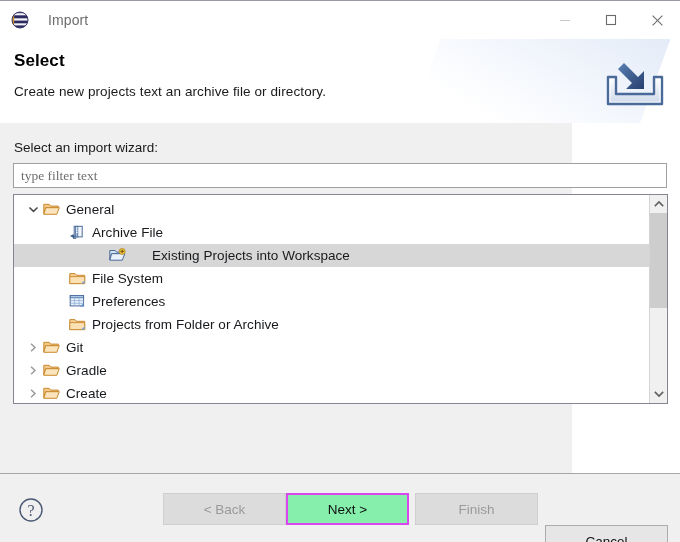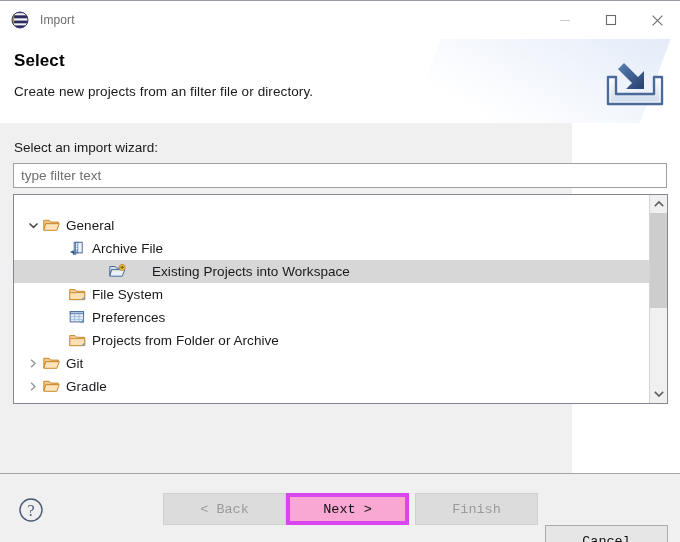--- a/index.html
+++ b/index.html
@@ -36,22 +36,22 @@
     display: flex;
     align-items: center;
   }
   .title-icon {
     margin-left: 11px;
     width: 18px; height: 18px;
     flex: 0 0 auto;
     display: block;
   }
   .title-text {
-    margin-left: 11px;
-    font-size: 12px;
+    margin-left: 19px;
+    font-size: 14px;
     color: #6d6d6d;
     letter-spacing: .1px;
     white-space: nowrap;
   }
   .win-controls {
     position: absolute;
     right: 0; top: 0;
     height: 38px;
     display: flex;
     align-items: stretch;
@@ -116,21 +116,21 @@
     font-size: 13.5px;
     color: #1a1a1a;
   }
   .filter-input {
     position: absolute;
     left: 13px; top: 40px;
     width: 654px; height: 25px;
     box-sizing: border-box;
     border: 1px solid #a0a0a0;
     background: #ffffff;
-    font-family: Liberation Sans, sans-serif;
+    font-family: Liberation Serif, serif;
     font-size: 13.5px;
     color: #5b5b5b;
     padding: 4px 7px;
     outline: none;
   }
   .filter-input::placeholder { color: #6e6e6e; opacity: 1; }
 
   
   .tree-panel {
     position: absolute;
@@ -138,21 +138,21 @@
     width: 655px; height: 210px;
     box-sizing: border-box;
     border: 1px solid #828790;
     background: #ffffff;
     overflow: hidden;
   }
   .tree-list {
     position: absolute;
     left: 0; top: 0;
     width: 635px;
-    padding-top: 19px;
+    padding-top: 3px;
   }
   .tree-row {
     height: 23px;
     display: flex;
     align-items: center;
     padding-left: 11px;
     box-sizing: border-box;
     white-space: nowrap;
   }
   .tree-row.selected { background: #d7d7d7; gap: 20px; }
@@ -232,38 +232,38 @@
     position: absolute;
     left: 0; top: 492px;
     width: 680px;
     height: 34px;
   }
   .dlg-btn {
     position: absolute;
     top: 0;
     height: 32px;
     box-sizing: border-box;
-    font-family: Liberation Mono, monospace;
+    font-family: Liberation Sans, sans-serif;
     font-size: 13.5px;
     background: #e1e1e1;
     border: 1px solid #adadad;
     color: #111111;
     display: flex;
     align-items: center;
     justify-content: center;
     padding: 8px;
   }
   .dlg-btn.disabled {
     color: #9a9a9a;
     background: #dcdcdc;
     border-color: #cfcfcf;
   }
   .dlg-btn.default {
-    border: 4px solid #d946ef;
-    background: #f9a8d4;
+    border: 2px solid #d946ef;
+    background: #86efac;
   }
   .btn-back   { left: 163px; width: 123px; }
   .btn-next   { left: 286px; width: 123px; }
   .btn-finish { left: 415px; width: 123px; }
   .btn-cancel { left: 545px; width: 123px; background: #e6e6e6; border-color: #acacac; margin-top: 32px; }
 </style>
 </head>
 <body>
 
 <div class="window">
@@ -302,21 +302,21 @@
           <line x1="1.6" y1="1.6" x2="11.4" y2="11.4" stroke="#6b6b6b" stroke-width="1.1"></line>
           <line x1="11.4" y1="1.6" x2="1.6" y2="11.4" stroke="#6b6b6b" stroke-width="1.1"></line>
         </svg>
       </div>
     </div>
   </div>
 
   <div class="header">
     <div class="header-sheen"></div>
     <div class="header-title">Select</div>
-    <div class="header-desc">Create new projects from an filter file or directory.</div>
+    <div class="header-desc">Create new projects text an archive file or directory.</div>
     <svg class="header-icon" viewBox="0 0 74 62">
       <defs>
         <linearGradient id="trayg" x1="0" y1="0" x2="0" y2="1">
           <stop offset="0" stop-color="#ffffff"></stop>
           <stop offset="1" stop-color="#ced9ea"></stop>
         </linearGradient>
         <linearGradient id="arrg" x1="0" y1="0" x2="1" y2="1">
           <stop offset="0" stop-color="#5b7fb4"></stop>
           <stop offset="1" stop-color="#27406e"></stop>
         </linearGradient>

